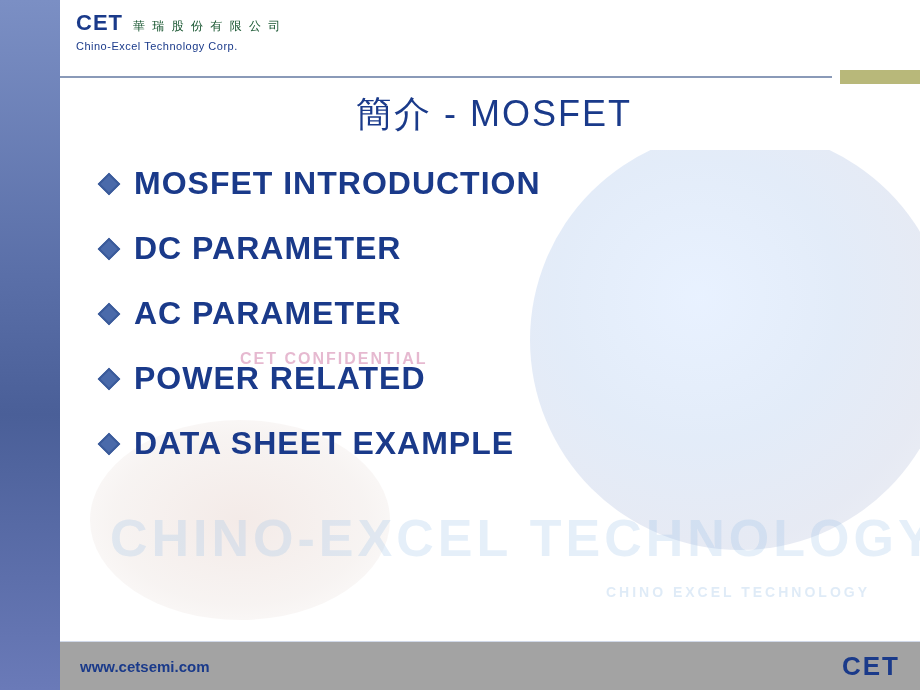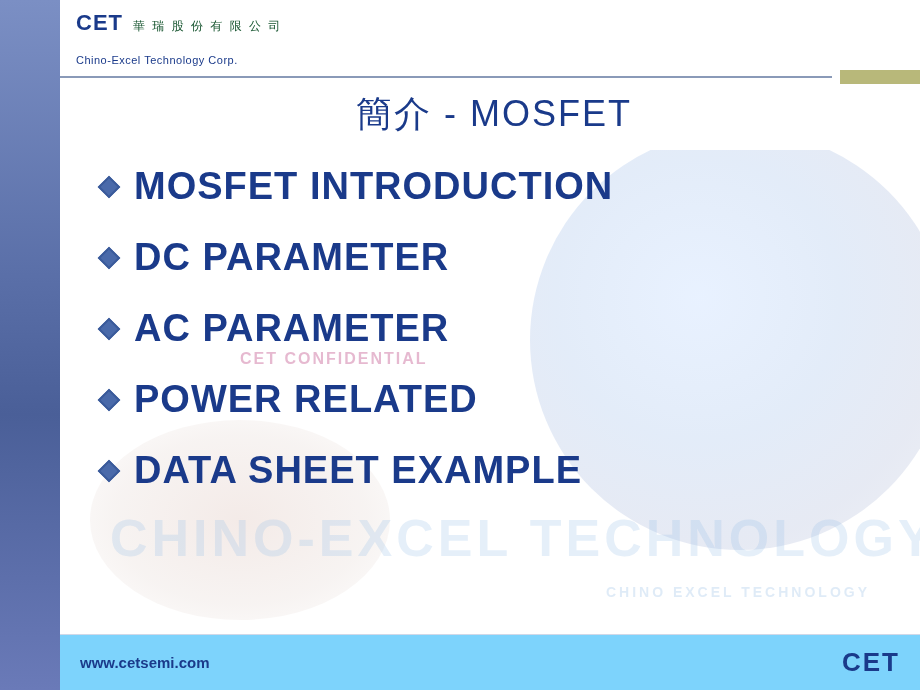--- a/index.html
+++ b/index.html
@@ -60,21 +60,21 @@
       font-size: 12px;
       color: #14532d;
       letter-spacing: 2px;
       margin-top: 6px;
     }
 
     .header-english {
       font-size: 11px;
       color: #1a3a8a;
       letter-spacing: 0.5px;
-      margin-top: 18px;
+      margin-top: 4px;
     }
 
     
     .divider-area {
       position: absolute;
       top: 68px;
       left: 60px;
       right: 0;
       height: 18px;
       display: flex;
@@ -207,34 +207,34 @@
       top: 50%;
       left: 50%;
       transform: translate(-50%, -50%) rotate(45deg);
       width: 12px;
       height: 12px;
       background: #4a6aaa;
       border: 2px solid #3a5a9a;
     }
 
     .item-text {
-      font-size: 38px;
+      font-size: 32px;
       font-weight: bold;
       color: #1a3a8a;
       letter-spacing: 1px;
     }
 
     
     .footer {
       position: absolute;
       bottom: 0;
       left: 60px;
       right: 0;
-      height: 56px;
-      background: #7dd3fc;
+      height: 49px;
+      background: #a3a3a3;
       display: flex;
       align-items: center;
       justify-content: space-between;
       padding: 4px 20px;
       border-top: 1px solid #d0d8e8;
     }
 
     .footer-url {
       font-size: 15px;
       color: #1a3a8a;

